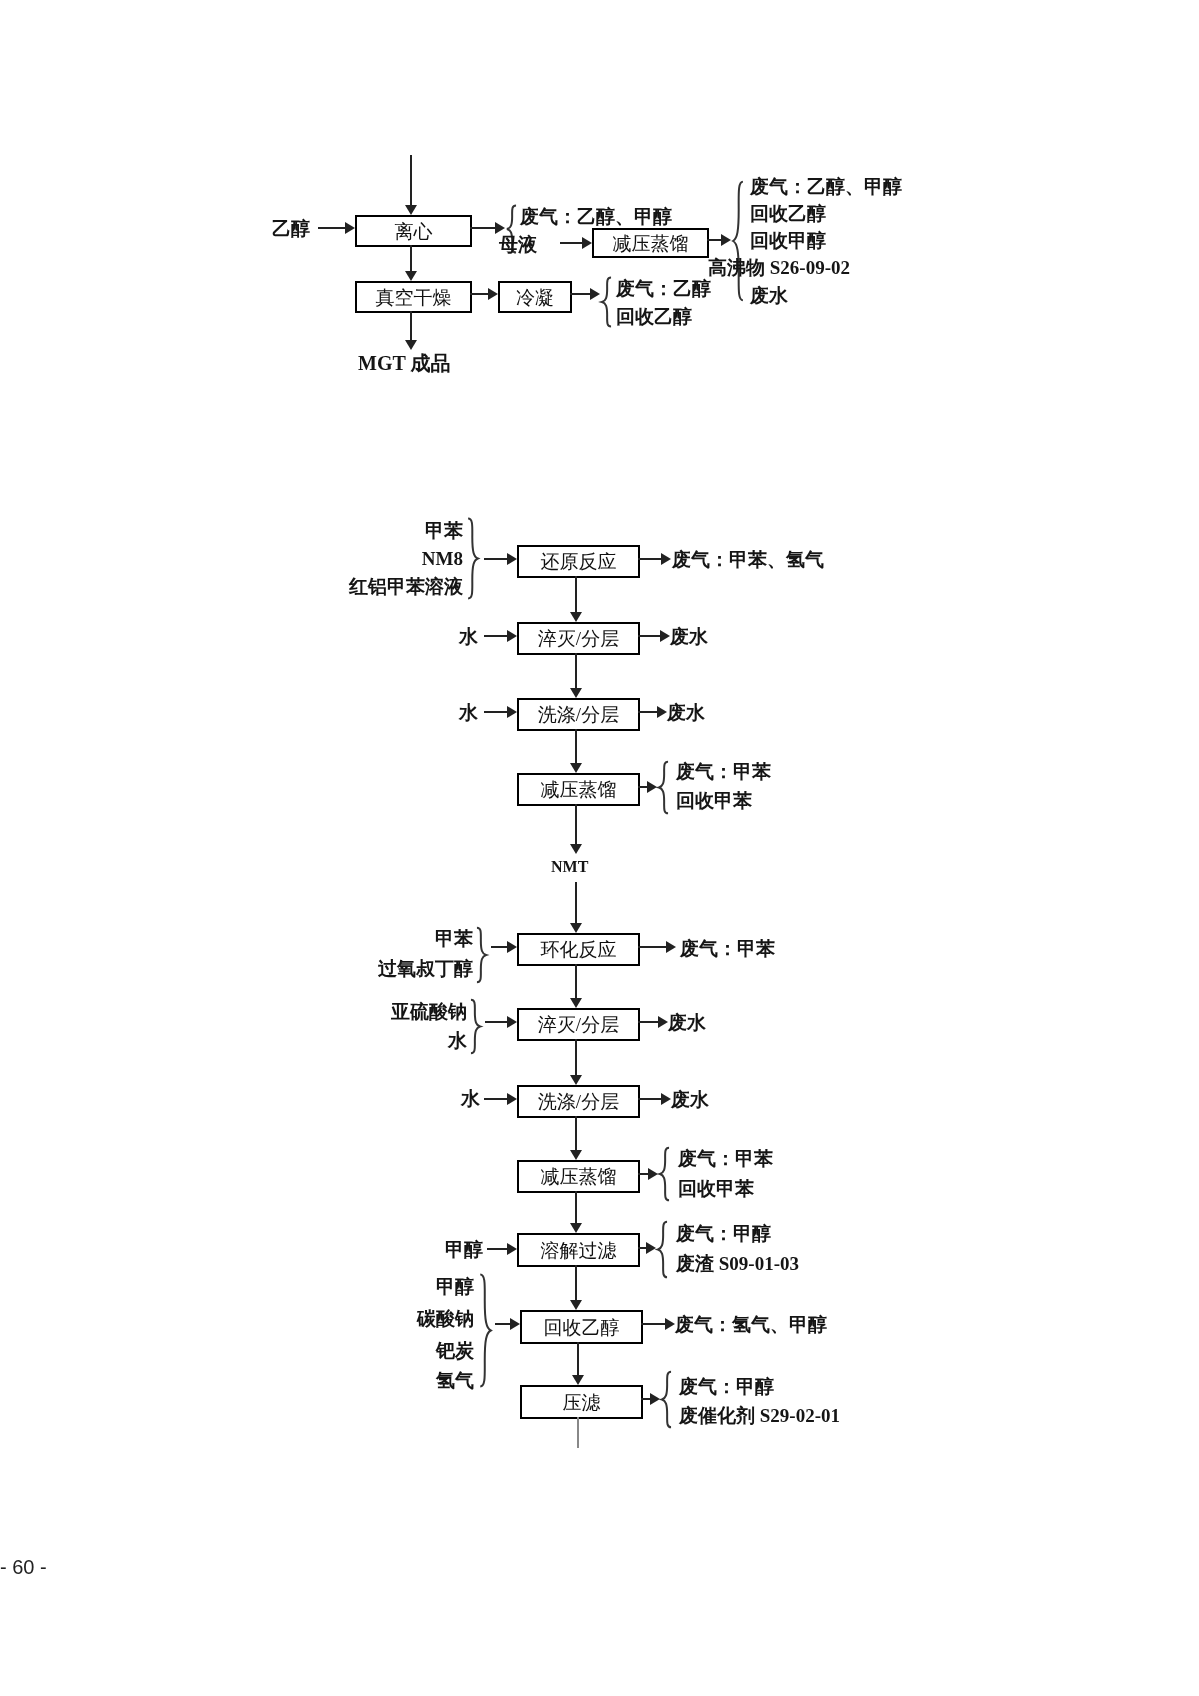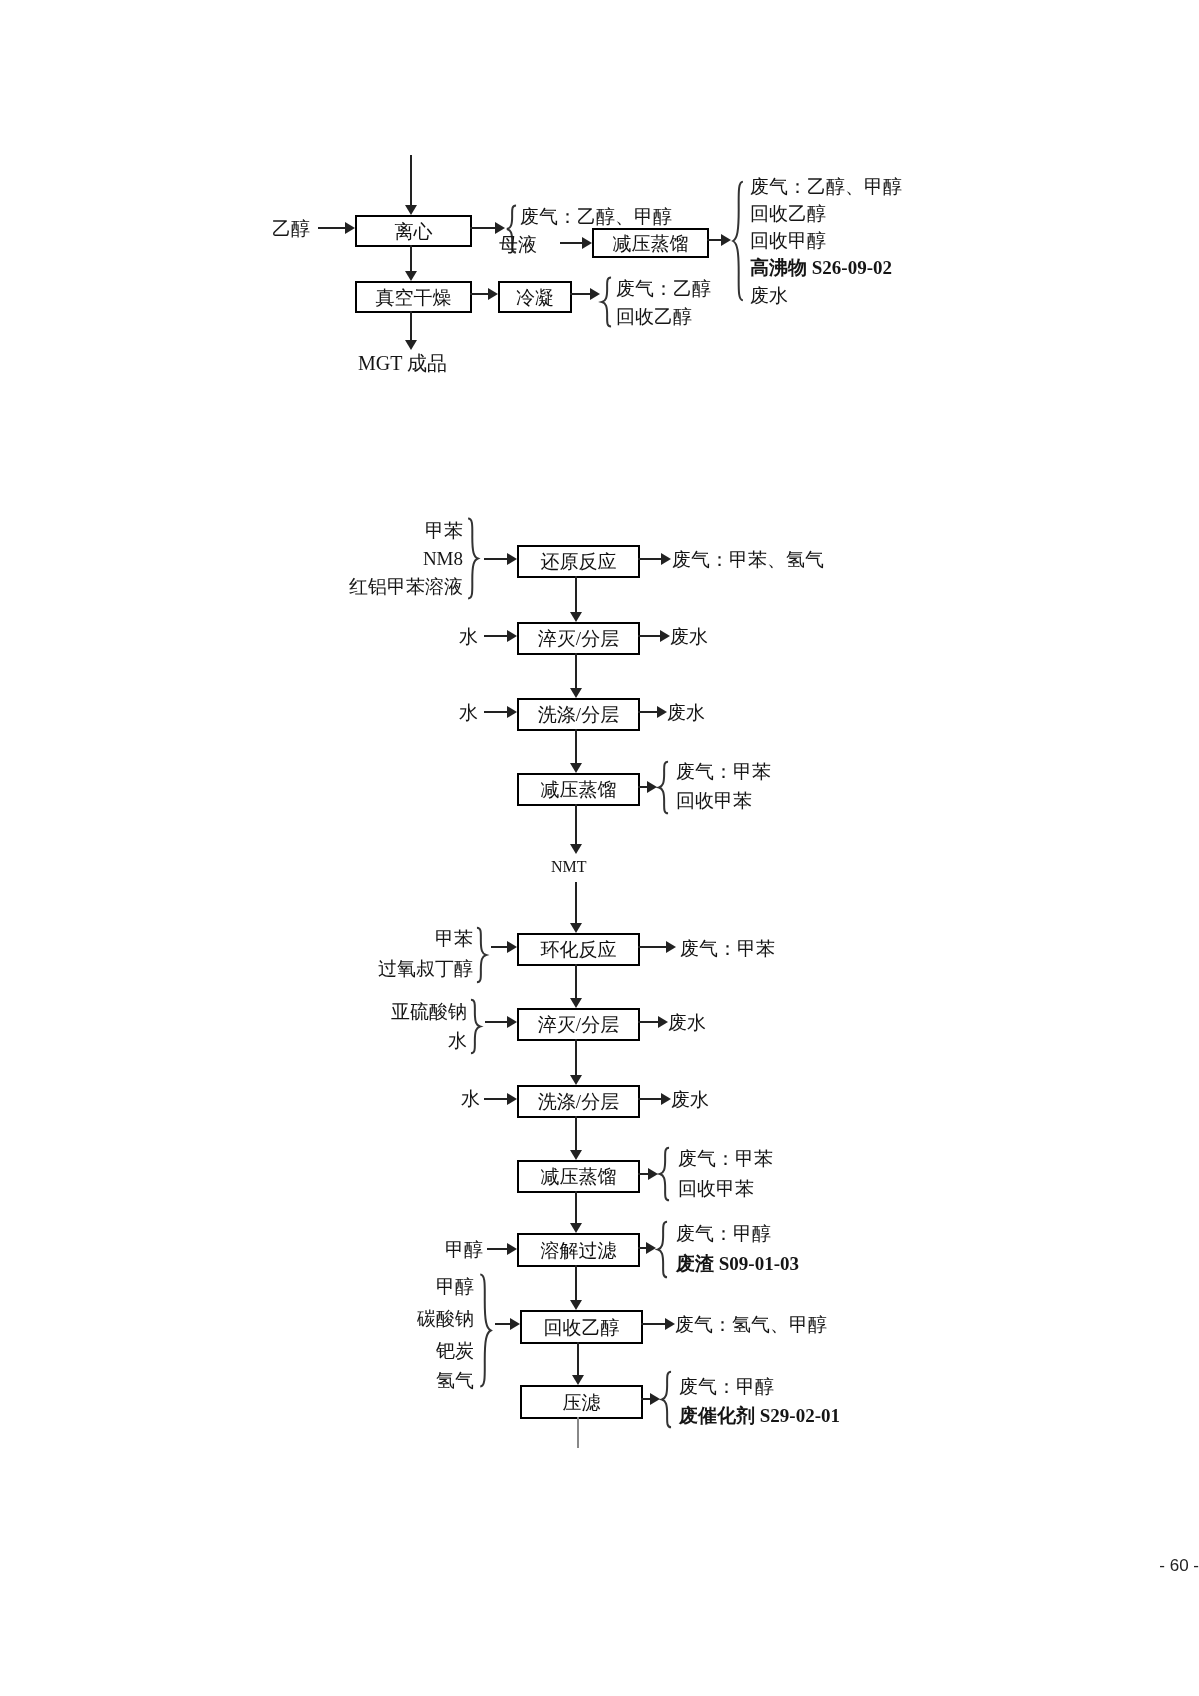--- a/index.html
+++ b/index.html
@@ -10,20 +10,21 @@
     font-family:"Liberation Serif", serif;
     color:#111;
     overflow:hidden;
   }
   .lbl{
     position:absolute;
     font-size:19px;
     line-height:22px;
     white-space:nowrap;
     color:#151515;
+    font-weight:bold;
   }
   .box{
     position:absolute;
     border:2px solid #000;
     background:#fff;
     display:flex;align-items:center;justify-content:center;
     font-size:19px;line-height:1;
     white-space:nowrap;
   }
   .harrow{position:absolute;height:2px;background:#222;}
@@ -48,21 +49,21 @@
   .caption{
     position:absolute;left:0;top:398px;width:1100px;
     text-align:center;font-weight:bold;font-size:21px;
   }
   .heading{
     position:absolute;left:178px;top:456px;
     font-weight:bold;font-size:22px;white-space:nowrap;
   }
   .footer{
     position:absolute;left:0;top:1556px;width:1199px;
-    text-align:right;font-size:17px;
+    text-align:left;font-size:20px;
     font-family:"Liberation Sans", sans-serif;color:#222;
   }
 </style>
 </head>
 <body>
 
 <div class="page">
 
   <div class="varrow" style="left:410px;top:155px;height:51px"></div>
 
@@ -80,21 +81,21 @@
   <div class="harrow" style="left:560px;top:242px;width:23px"></div>
 
   <div class="box" style="left:592px;top:228px;width:113px;height:26px">减压蒸馏</div>
   <div class="harrow" style="left:707px;top:239px;width:15px"></div>
   <svg class="brace" style="left:731px;top:178px;width:14px;height:126px" viewBox="0 0 20 100" preserveAspectRatio="none">
       <path d="M17 3 C10 3 11 12 11 25 C11 42 9 48 3 50 C9 52 11 58 11 75 C11 88 10 97 17 97" fill="none" stroke="#333" stroke-width="2" vector-effect="non-scaling-stroke"></path>
     </svg>
   <span class="lbl" style="left:750px;top:176px">废气：乙醇、甲醇</span>
   <span class="lbl" style="left:750px;top:203px">回收乙醇</span>
   <span class="lbl" style="left:750px;top:230px">回收甲醇</span>
-  <span class="lbl bold" style="left:750px;top:257px">高沸物 S26-09-02</span>
+  <span class="lbl bold" style="left:708px;top:257px">高沸物 S26-09-02</span>
   <span class="lbl" style="left:750px;top:285px">废水</span>
 
   <div class="varrow" style="left:410px;top:245px;height:27px"></div>
   <div class="box" style="left:355px;top:281px;width:113px;height:28px">真空干燥</div>
   <div class="harrow" style="left:470px;top:293px;width:19px"></div>
   <div class="box" style="left:498px;top:281px;width:70px;height:28px">冷凝</div>
   <div class="harrow" style="left:570px;top:293px;width:21px"></div>
   <svg class="brace" style="left:600px;top:276px;width:13px;height:52px" viewBox="0 0 20 100" preserveAspectRatio="none">
       <path d="M17 3 C10 3 11 12 11 25 C11 42 9 48 3 50 C9 52 11 58 11 75 C11 88 10 97 17 97" fill="none" stroke="#333" stroke-width="2" vector-effect="non-scaling-stroke"></path>
     </svg>

